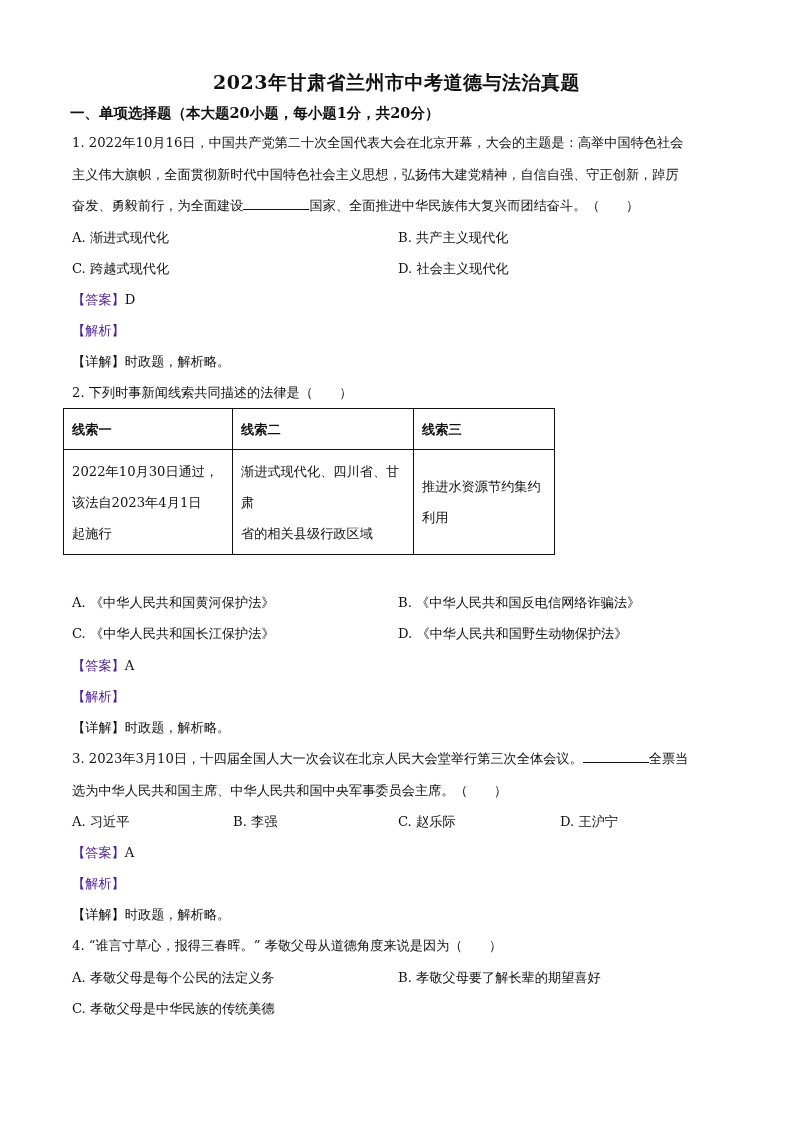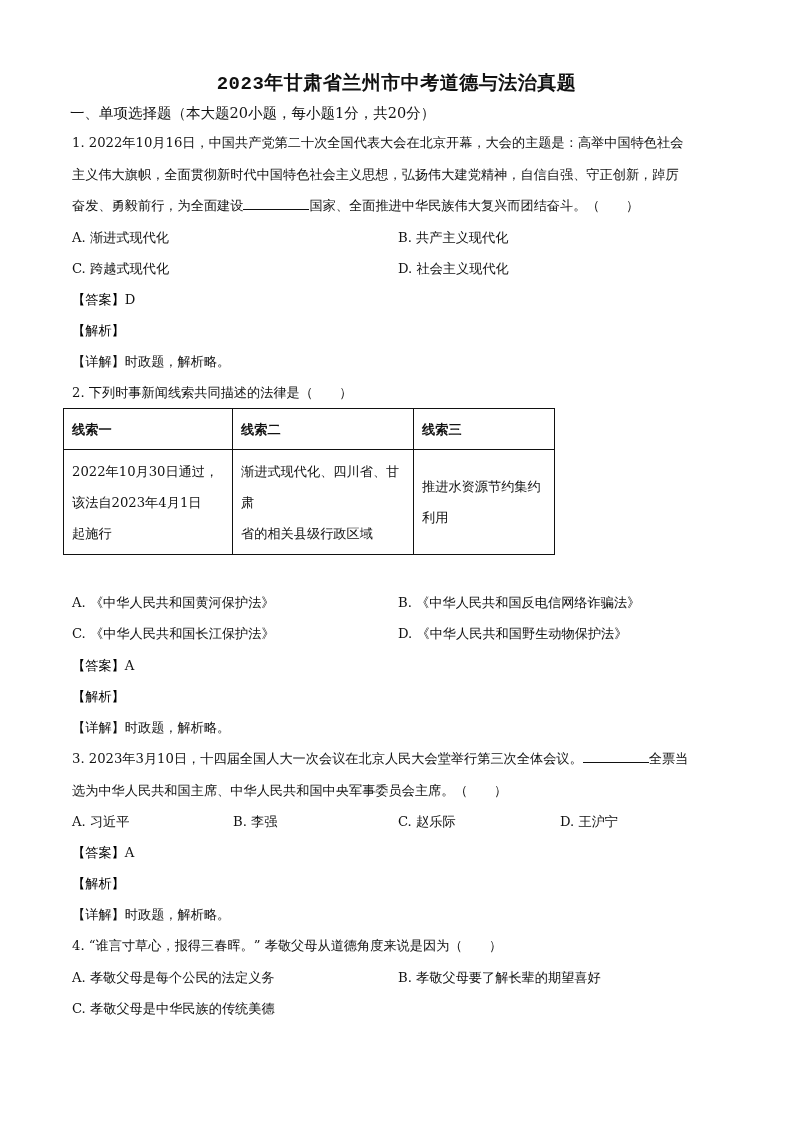--- a/index.html
+++ b/index.html
@@ -1,24 +1,24 @@
 <!DOCTYPE html>
 <html><head>
 <meta charset="utf-8">
 <style>
   html, body { margin: 0; padding: 0; background: #ffffff; }
   body { width: 793px; height: 1122px; position: relative; overflow: hidden;
          font-family: "DejaVu Serif", "Liberation Serif", serif; color: #111; }
   .page { position: absolute; left: 0; top: 0; width: 793px; height: 1122px; }
   .title { position: absolute; top: 70px; left: 0; width: 793px; text-align: center;
-           font-size: 19px; font-weight: bold; letter-spacing: 0.5px; font-family: Liberation Mono, monospace; }
-  .section { position: absolute; left: 70px; top: 104px; font-size: 14.5px; font-weight: normal; }
+           font-size: 19px; font-weight: bold; letter-spacing: 0.5px; }
+  .section { position: absolute; left: 70px; top: 104px; font-size: 14.5px; font-weight: bold; }
   .line { position: absolute; left: 72px; font-size: 13.2px; white-space: nowrap; }
   .opt { position: absolute; font-size: 13.2px; white-space: nowrap; }
-  .tag { color: #000000; }
+  .tag { color: #4c1d95; }
   .blank { display: inline-block; width: 66px; border-bottom: 1px solid #111; height: 12px; vertical-align: baseline; }
   table.clues { position: absolute; left: 63px; top: 408px; border-collapse: collapse;
                 font-size: 13.2px; }
   table.clues td { border: 1px solid #111; padding: 0 8px; vertical-align: middle; line-height: 31px; }
   table.clues tr.head td { height: 40px; font-weight: bold; }
   table.clues tr.body td { height: 104px; }
 </style>
 </head>
 <body>
 

